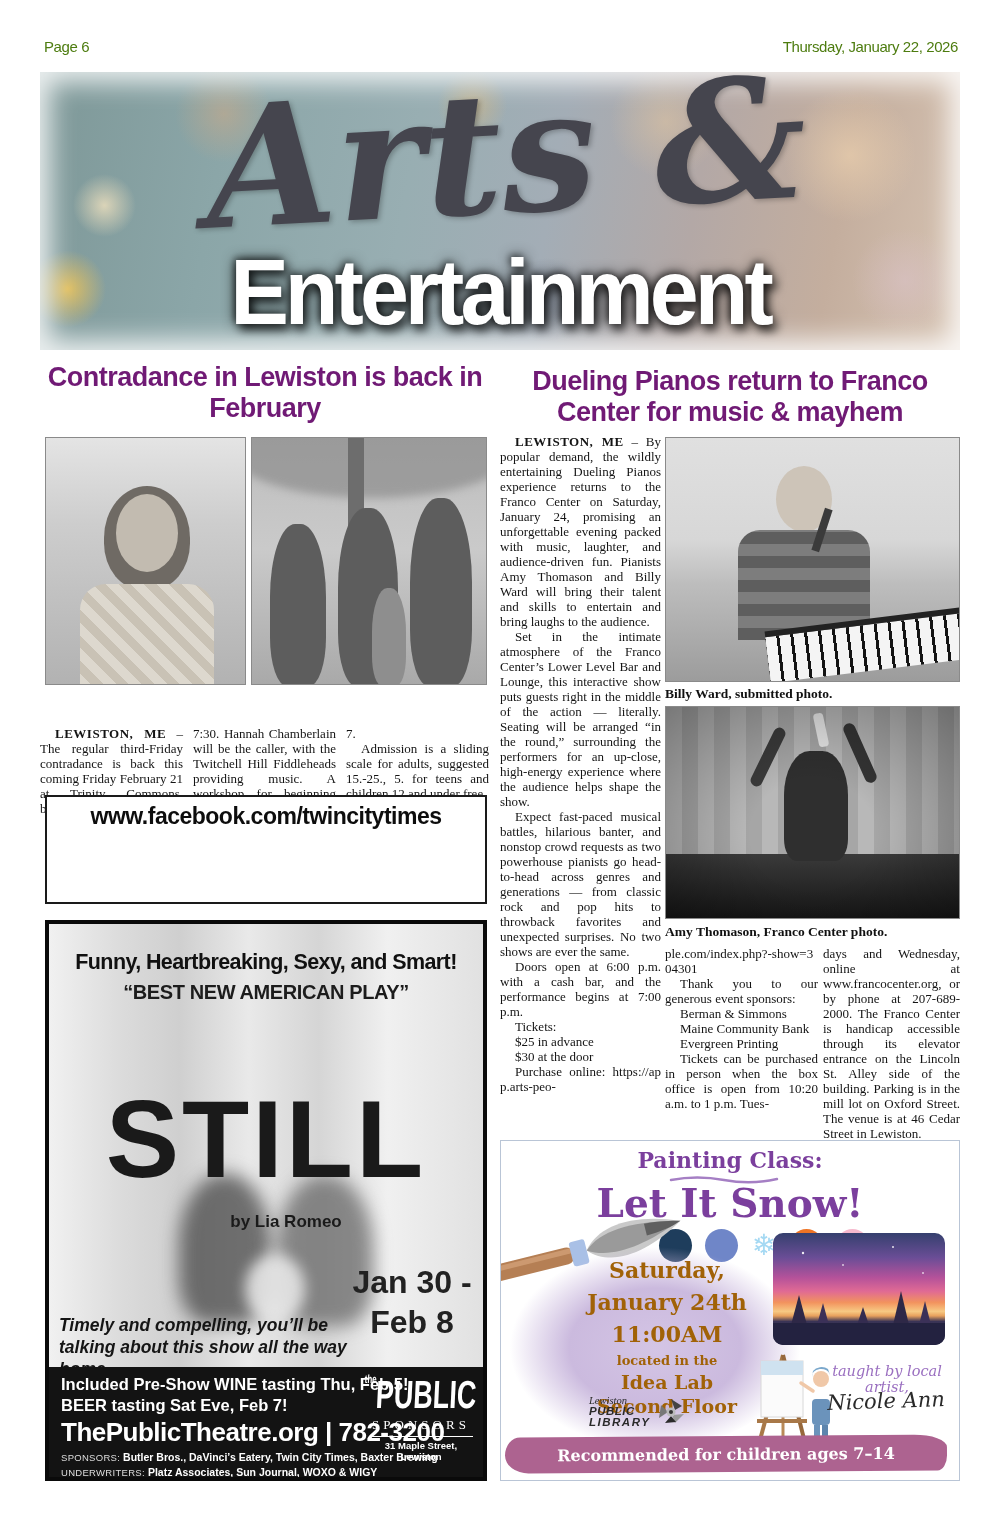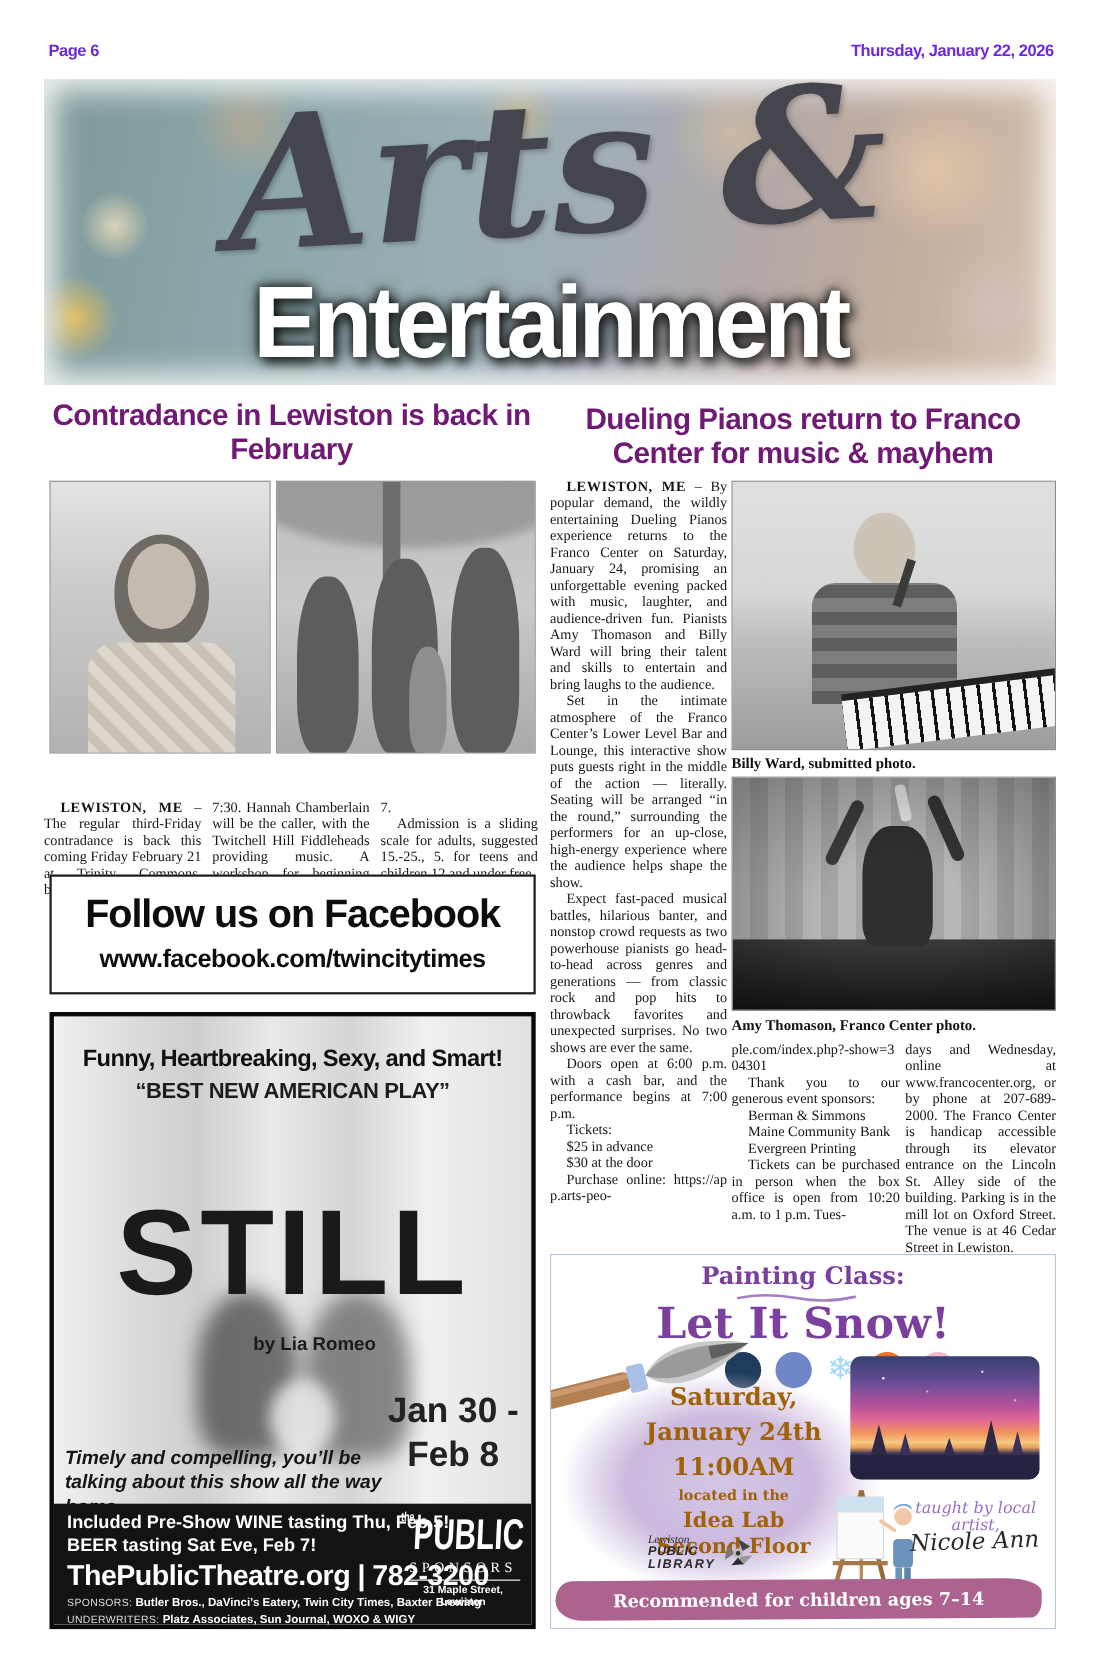--- a/index.html
+++ b/index.html
@@ -6,22 +6,22 @@
   html,body { background:#ffffff; }
   #page {
     position:relative; width:1000px; height:1517px; margin:0 auto;
     background:#ffffff; overflow:hidden;
     font-family:"Liberation Serif", serif; color:#1a1a1a;
   }
   .abs { position:absolute; }
 
   
   .hdr {
-    font-family:"Liberation Sans", sans-serif; font-weight:bold;
-    font-size:15px; letter-spacing:-0.4px; color:#6d28d9;
+    font-family:"Liberation Sans", sans-serif; font-weight:normal;
+    font-size:15px; letter-spacing:-0.4px; color:#4d7c0f;
   }
   #hdr-left { left:44px; top:38px; }
   #hdr-right { right:42px; top:38px; }
 
   
   #banner {
     left:40px; top:72px; width:920px; height:278px; overflow:hidden;
     background-image:
       radial-gradient(circle 55px at 3% 78%, rgba(235,195,90,0.9), rgba(235,195,90,0) 70%),
       radial-gradient(circle 45px at 7% 48%, rgba(240,225,190,0.8), rgba(240,225,190,0) 70%),
@@ -230,21 +230,20 @@
     <div class="body-col">
       <p class="noind">7:30. Hannah Chamberlain will be the caller, with the Twitchell Hill Fiddleheads providing music. A workshop for beginning dancers will begin at</p>
     </div>
     <div class="body-col">
       <p class="noind">7.</p>
       <p>Admission is a sliding scale for adults, suggested 15.-25., 5. for teens and children 12 and under free.</p>
     </div>
   </div>
 
   <div id="fb-ad" class="abs">
-    <div id="fb-title">Follow us on Facebook</div>
     <div id="fb-url">www.facebook.com/twincitytimes</div>
   </div>
 
   <div id="still-ad" class="abs">
     <div class="sil" id="sil-1"></div>
     <div class="sil" id="sil-2"></div>
     <div id="sil-hands"></div>
     <div id="still-tag1">Funny, Heartbreaking, Sexy, and Smart!</div>
     <div id="still-tag2">“BEST NEW AMERICAN PLAY”</div>
     <div id="still-title">STILL</div>

